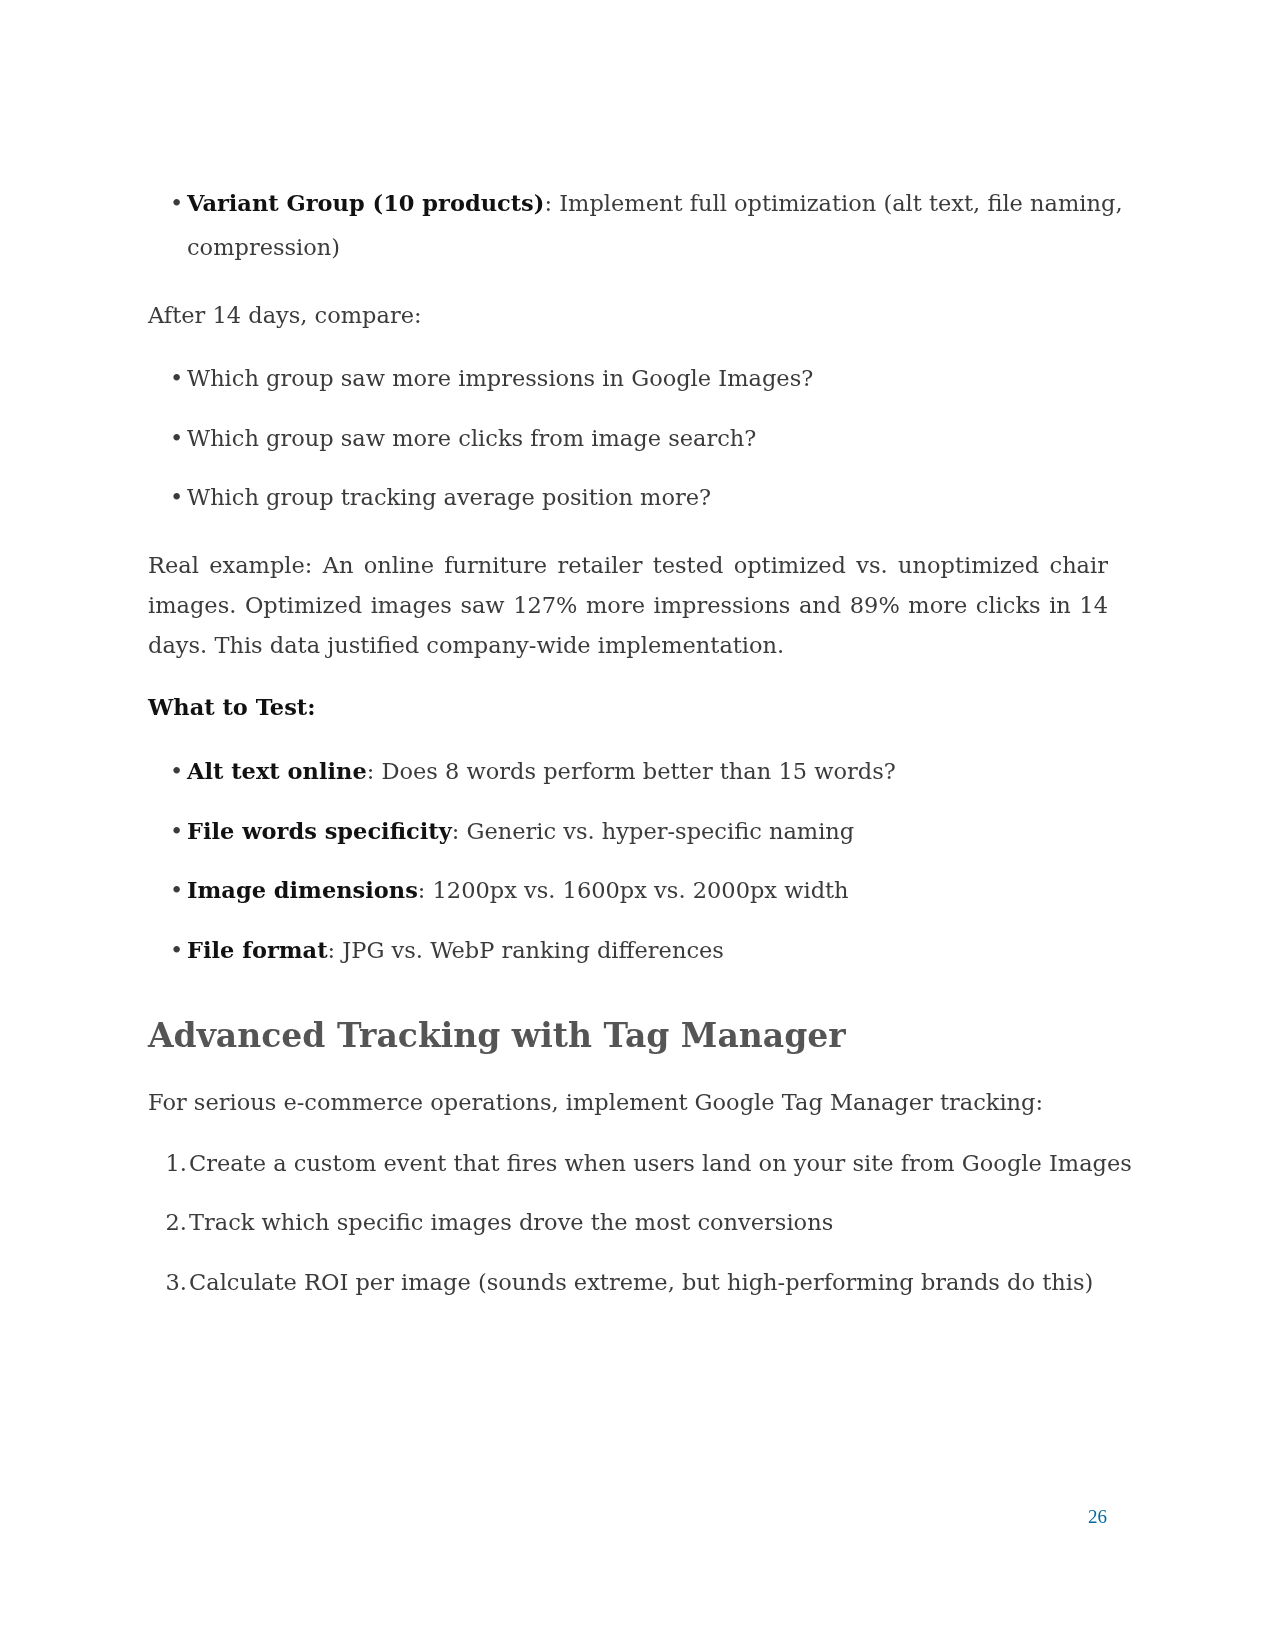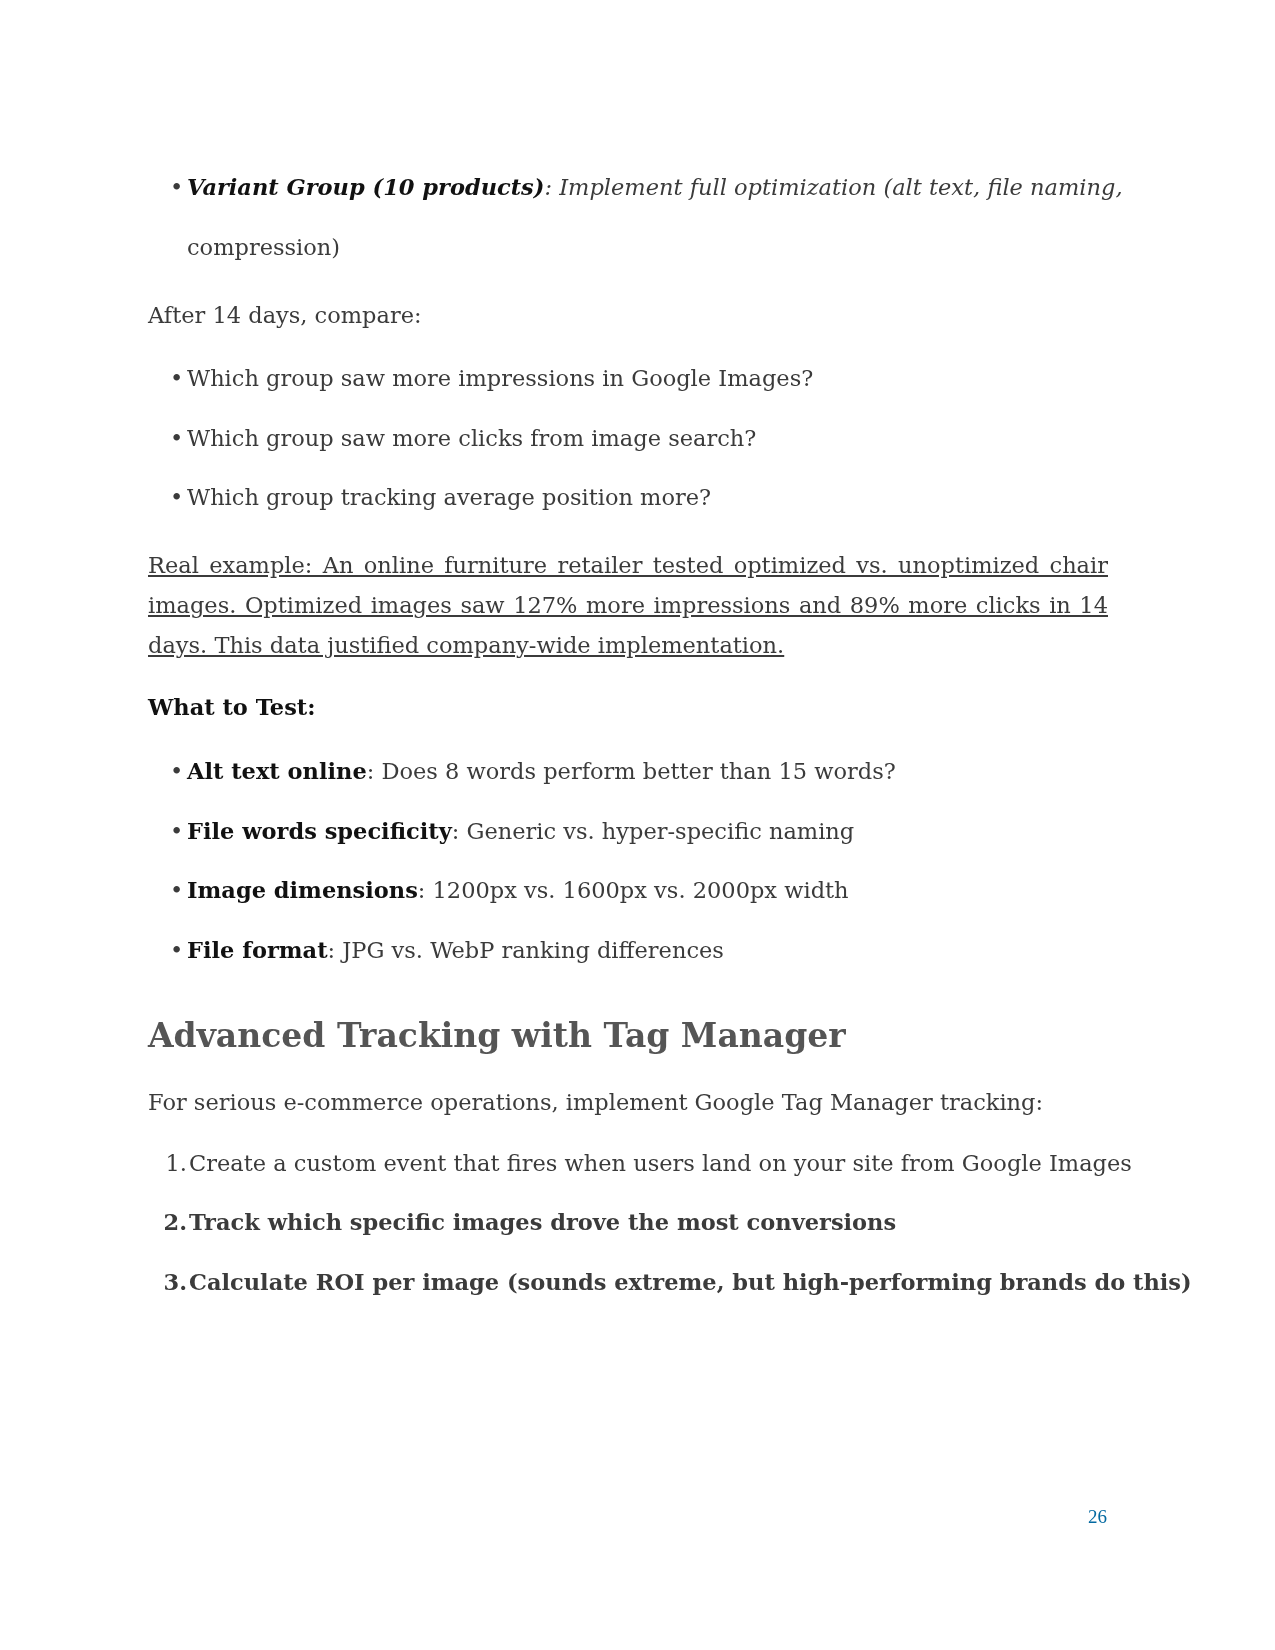--- a/index.html
+++ b/index.html
@@ -17,38 +17,38 @@
   .h4 { position: absolute; left: 0; font-size: 22.5px; font-weight: bold; color: #111111; white-space: nowrap; }
   .num { display: inline-block; width: 29px; text-align: right; padding-right: 2px; }
   .pagenum { position: absolute; left: 1088px; top: 1506px; font-family: "Liberation Serif", serif;
              font-size: 19px; color: #0369a1; }
 </style>
 </head>
 <body>
 
 <div class="page">
 
-  <div class="bul" style="top:174px;font-style:italic;">
+  <div class="bul" style="top:190px;">
     <span class="dot">•</span><b>Variant Group (10 products)</b><span>: Implement full optimization (alt text, file naming,</span>
   </div>
   <div class="bul" style="top:234px; left:39px;">compression)</div>
 
   <div class="abs txt" style="top:293px;">After 14 days, compare:</div>
 
   <div class="bul" style="top:365px;">
     <span class="dot">•</span><span>Which group saw more impressions in Google Images?</span>
   </div>
   <div class="bul" style="top:425px;">
     <span class="dot">•</span><span>Which group saw more clicks from image search?</span>
   </div>
   <div class="bul" style="top:484px;">
     <span class="dot">•</span><span>Which group tracking average position more?</span>
   </div>
 
-  <div class="para" style="top:545px;text-decoration:underline;">Real example: An online furniture retailer tested optimized vs. unoptimized chair images. Optimized images saw 127% more impressions and 89% more clicks in 14 days. This data justified company-wide implementation.</div>
+  <div class="para" style="top:545px;">Real example: An online furniture retailer tested optimized vs. unoptimized chair images. Optimized images saw 127% more impressions and 89% more clicks in 14 days. This data justified company-wide implementation.</div>
 
   <div class="h4" style="top:694px;text-align:center;">What to Test:</div>
 
   <div class="bul" style="top:758px;">
     <span class="dot">•</span><b>Alt text online</b><span>: Does 8 words perform better than 15 words?</span>
   </div>
   <div class="bul" style="top:818px;">
     <span class="dot">•</span><b>File words specificity</b><span>: Generic vs. hyper-specific naming</span>
   </div>
   <div class="bul" style="top:877px;">
@@ -58,21 +58,21 @@
     <span class="dot">•</span><b>File format</b><span>: JPG vs. WebP ranking differences</span>
   </div>
 
   <div class="h2" style="top:1016px;">Advanced Tracking with Tag Manager</div>
 
   <div class="abs txt" style="top:1080px;">For serious e-commerce operations, implement Google Tag Manager tracking:</div>
 
   <div class="bul" style="top:1150px; left:10px;">
     <span class="num">1.</span><span>Create a custom event that fires when users land on your site from Google Images</span>
   </div>
-  <div class="bul" style="top:1209px; left:10px;font-weight:bold;">
+  <div class="bul" style="top:1209px; left:10px;">
     <span class="num">2.</span><span>Track which specific images drove the most conversions</span>
   </div>
-  <div class="bul" style="top:1269px; left:10px;font-weight:bold;">
+  <div class="bul" style="top:1269px; left:10px;">
     <span class="num">3.</span><span>Calculate ROI per image (sounds extreme, but high-performing brands do this)</span>
   </div>
 </div>
 
 <div class="pagenum">26</div>
 
 </body></html>

